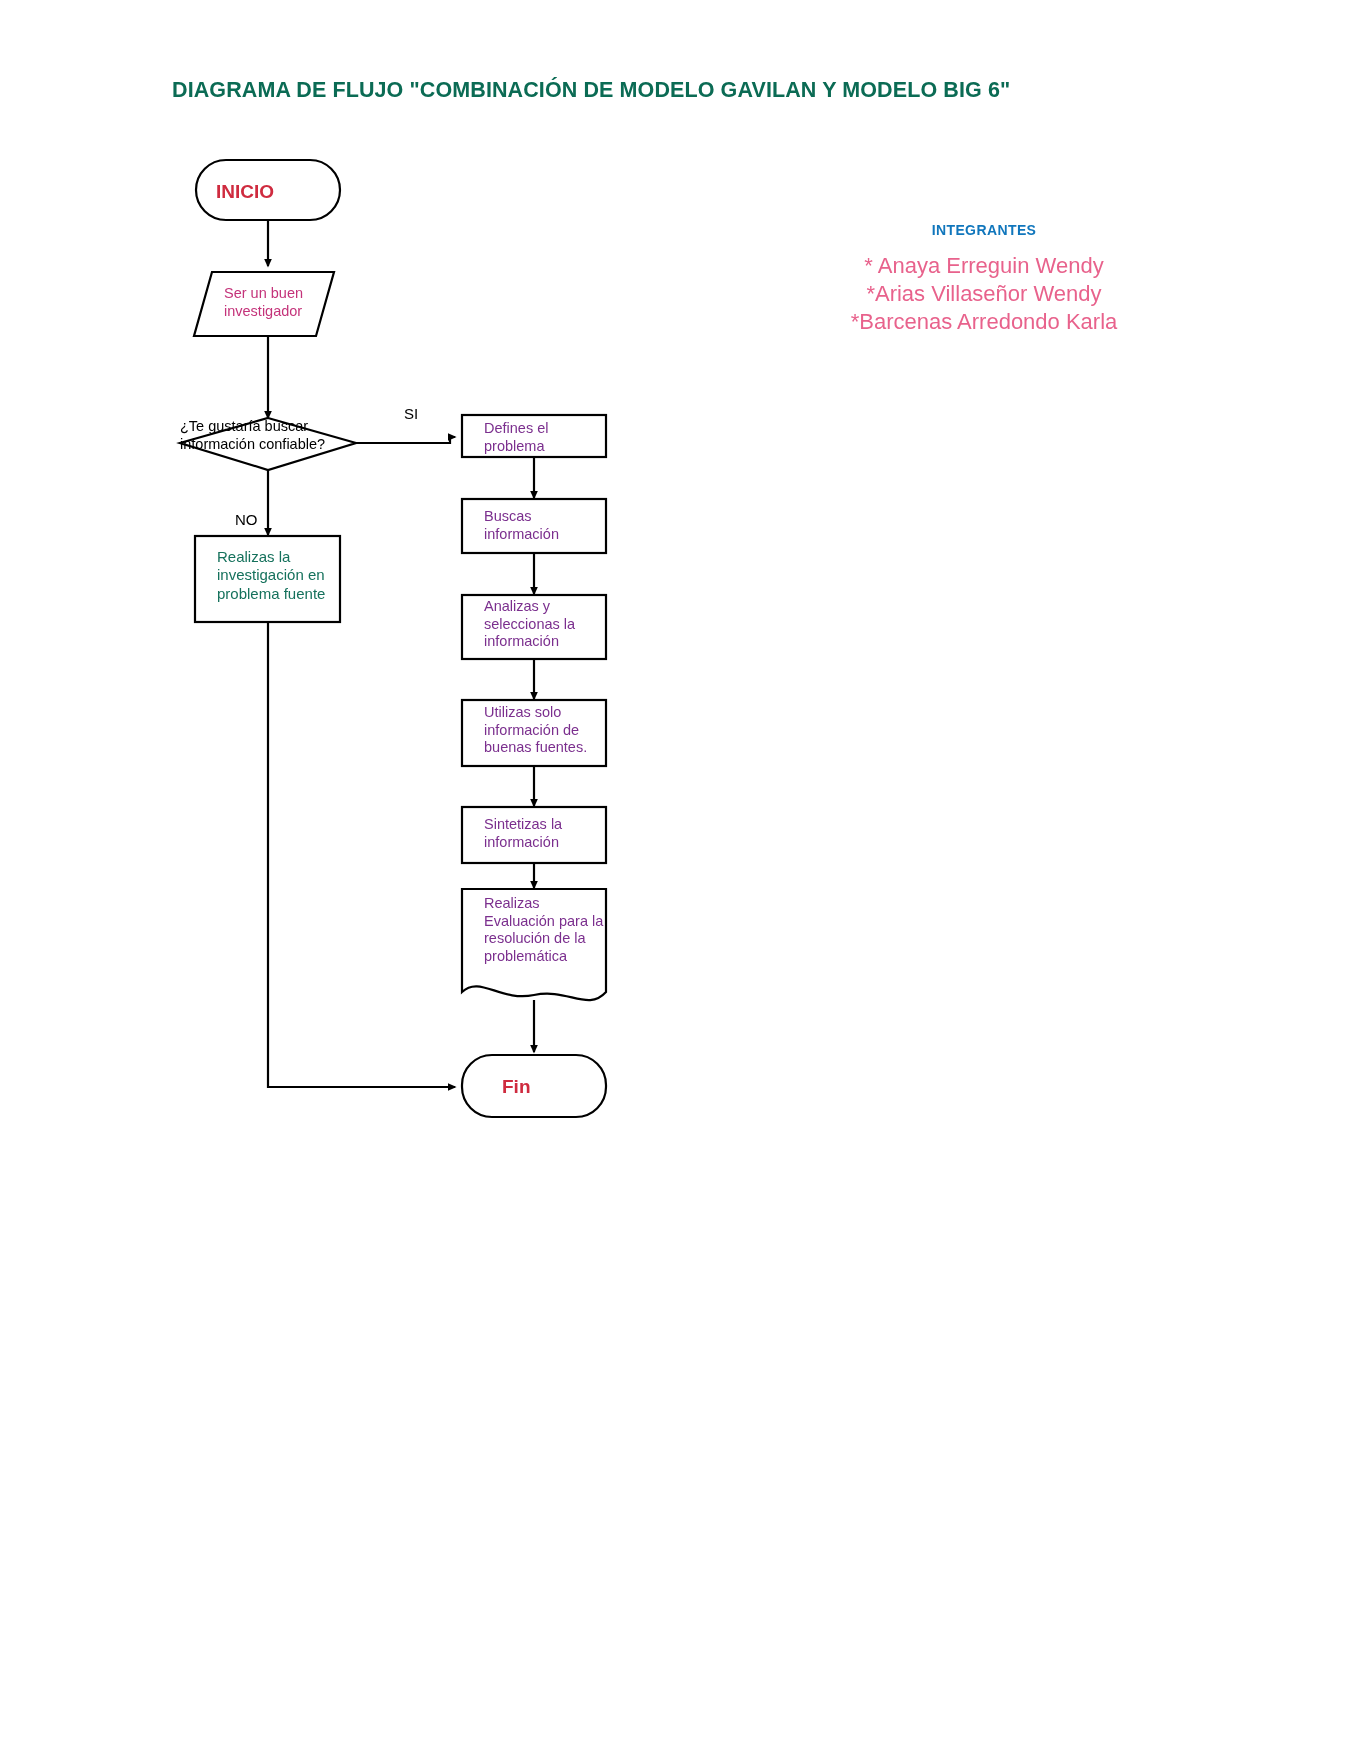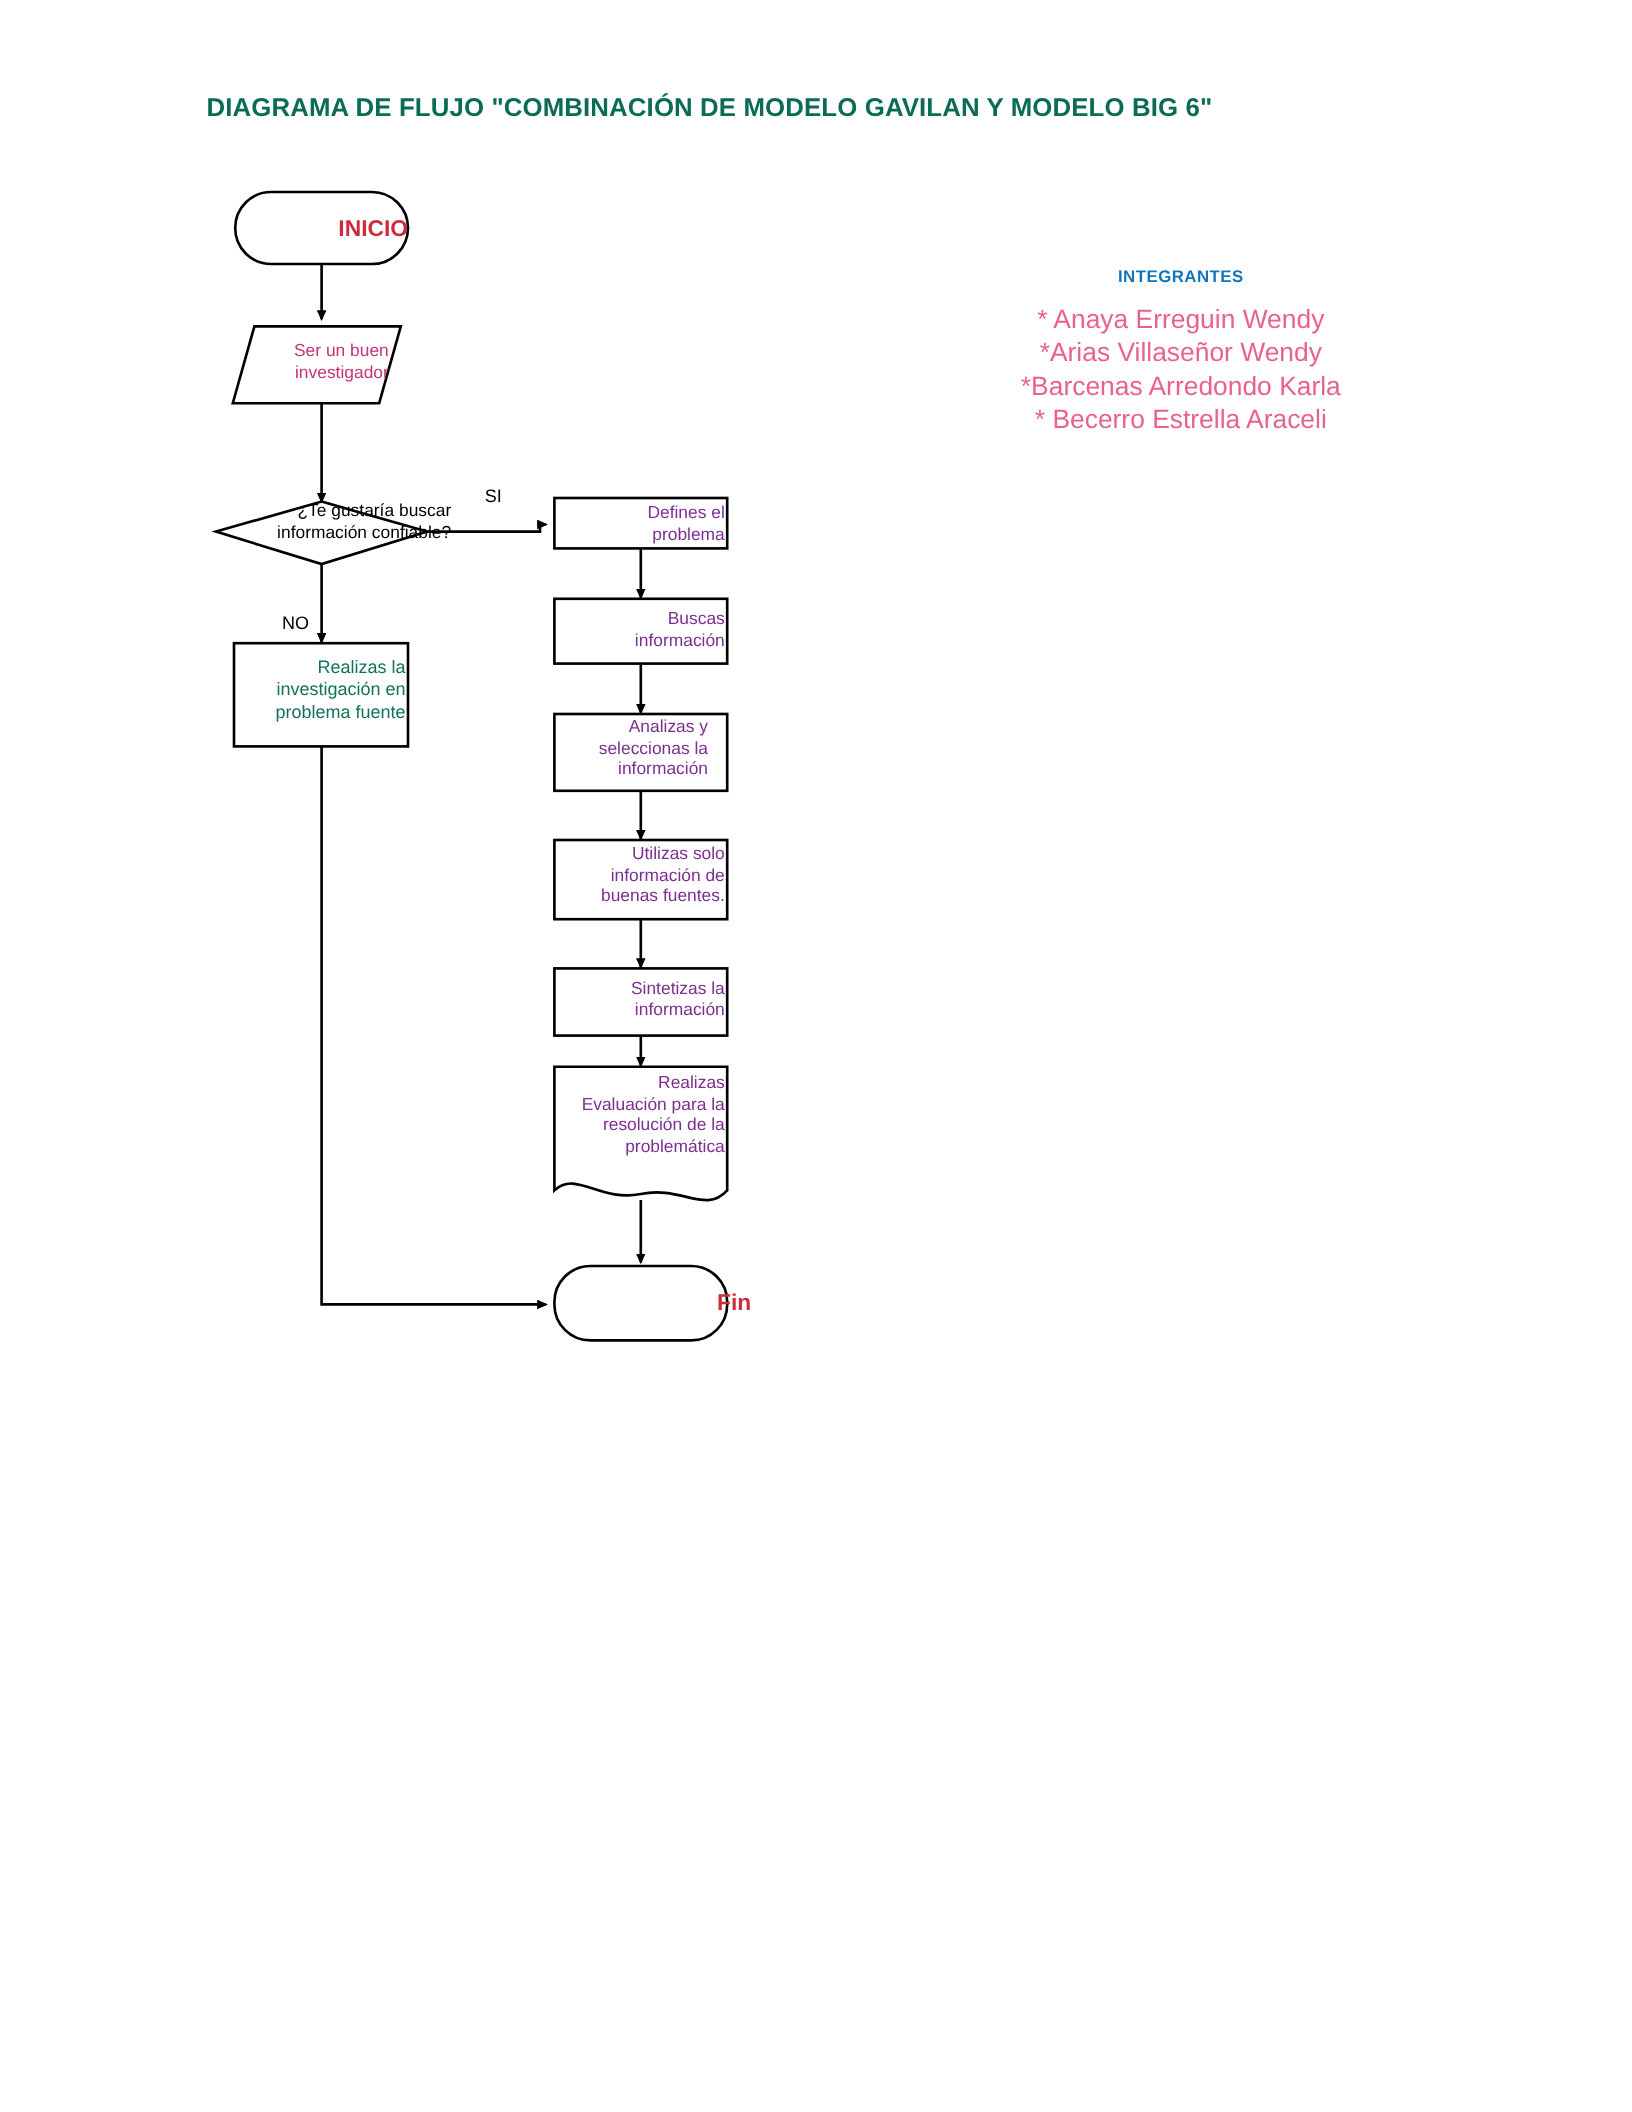--- a/index.html
+++ b/index.html
@@ -68,23 +68,24 @@
     stroke-width: 2.2;
   }
   .conn {
     stroke: #000000;
     stroke-width: 2.2;
     fill: none;
   }
   
   .node-text {
     position: absolute;
-    text-align: right;
+    text-align: left;
     line-height: 1.22;
     pointer-events: none;
+    padding-left: 20px;
   }
   .terminal-text {
     font-size: 19px;
     font-weight: bold;
     color: #cf2b3f;
   }
   .io-text {
     font-size: 14.5px;
     color: #c4337a;
   }
@@ -112,21 +113,20 @@
 <div id="page">
 
   <div id="title">DIAGRAMA DE FLUJO  "COMBINACIÓN DE MODELO GAVILAN Y MODELO BIG 6"</div>
 
   <div id="integrantes-block">
     <div id="integrantes-heading">INTEGRANTES</div>
     <div id="integrantes-list">
       <div class="integrante">* Anaya Erreguin Wendy</div>
       <div class="integrante">*Arias Villaseñor Wendy</div>
       <div class="integrante">*Barcenas Arredondo Karla</div>
-      <div class="integrante">* Becerro Estrella Araceli</div>
     </div>
   </div>
 
   <svg id="diagram" width="1360" height="1760">
     <defs>
       <marker id="arrow" markerWidth="10" markerHeight="10" refX="7.4" refY="4" orient="auto" markerUnits="userSpaceOnUse">
         <path d="M0,0 L9,4 L0,8 Z" fill="#000000"></path>
       </marker>
     </defs>
 

